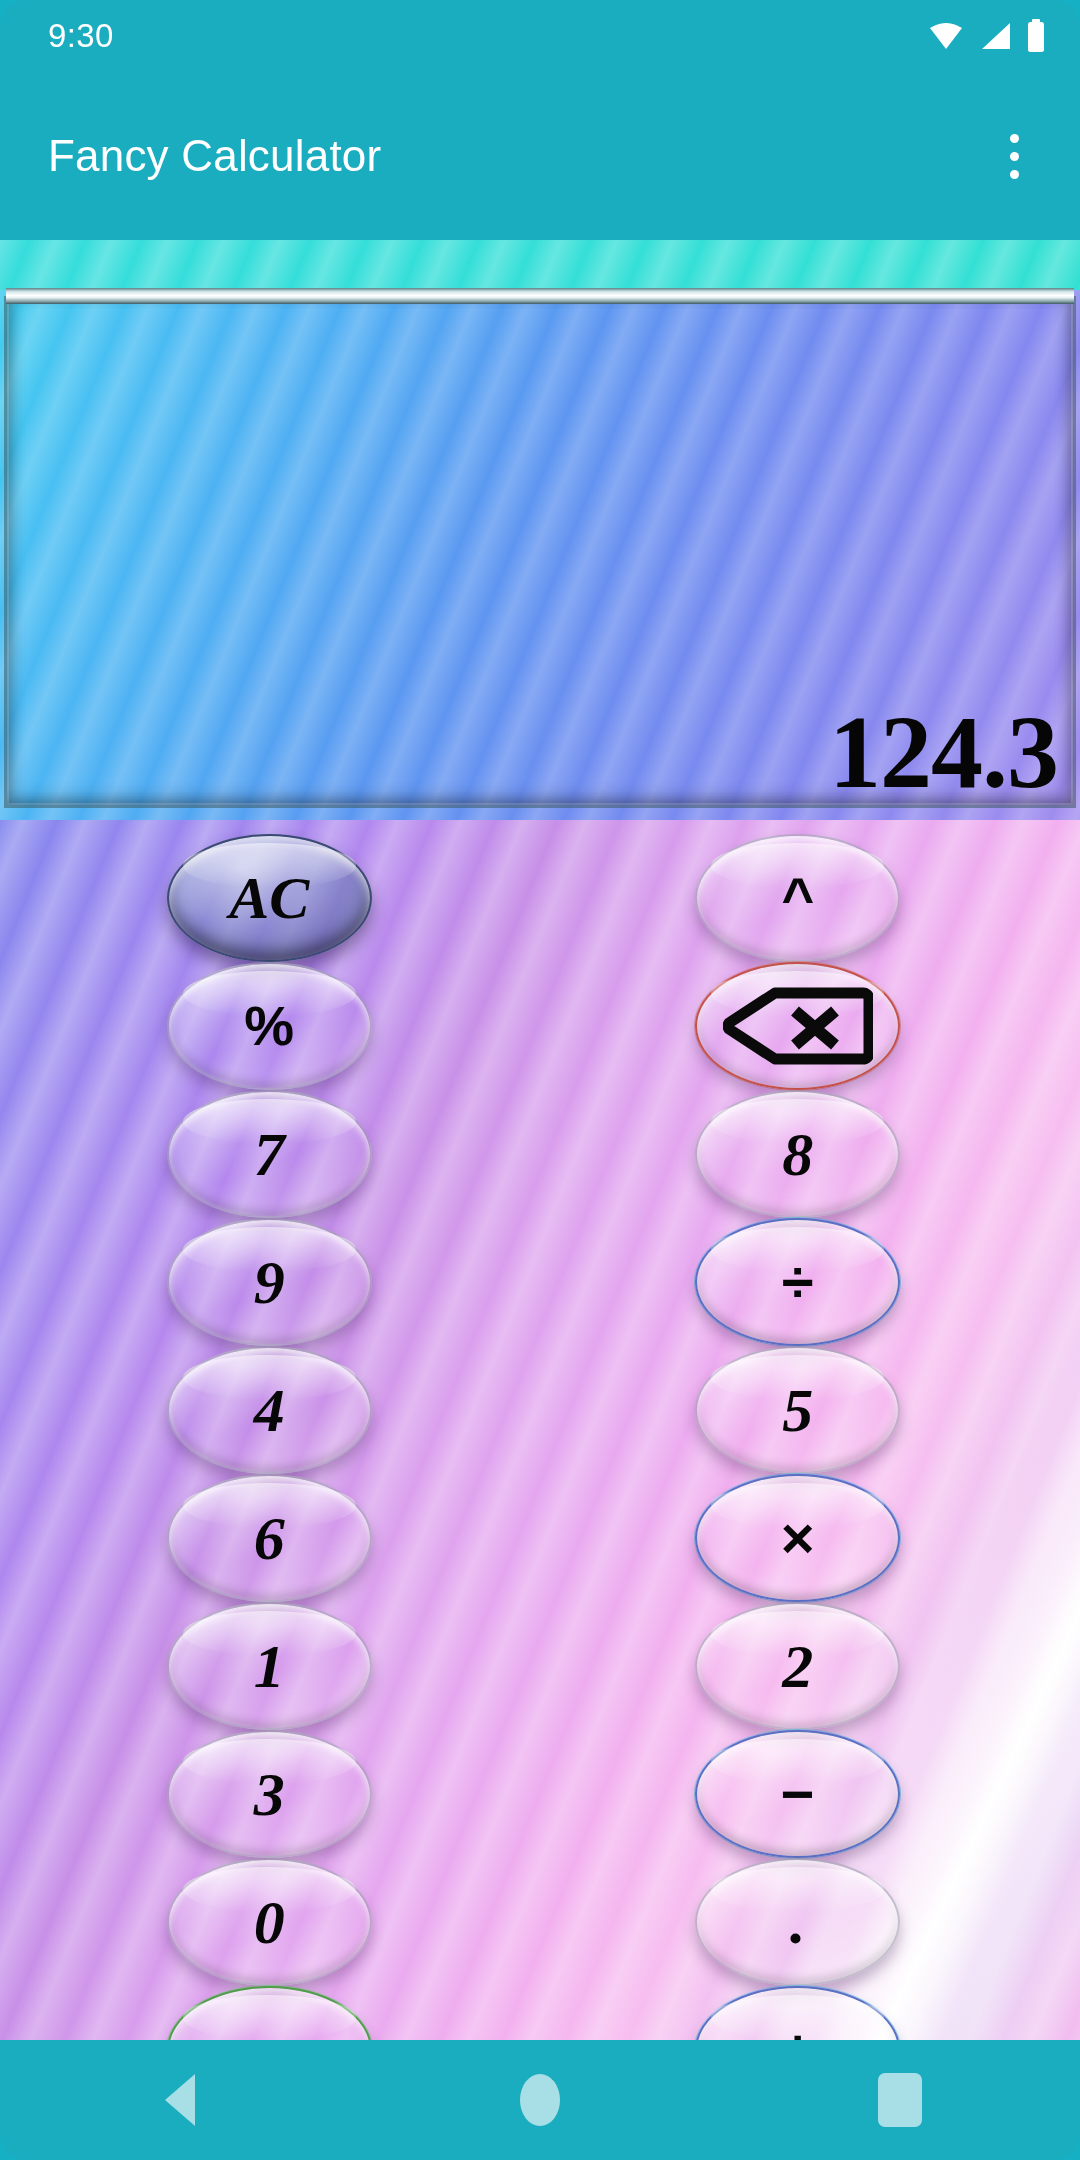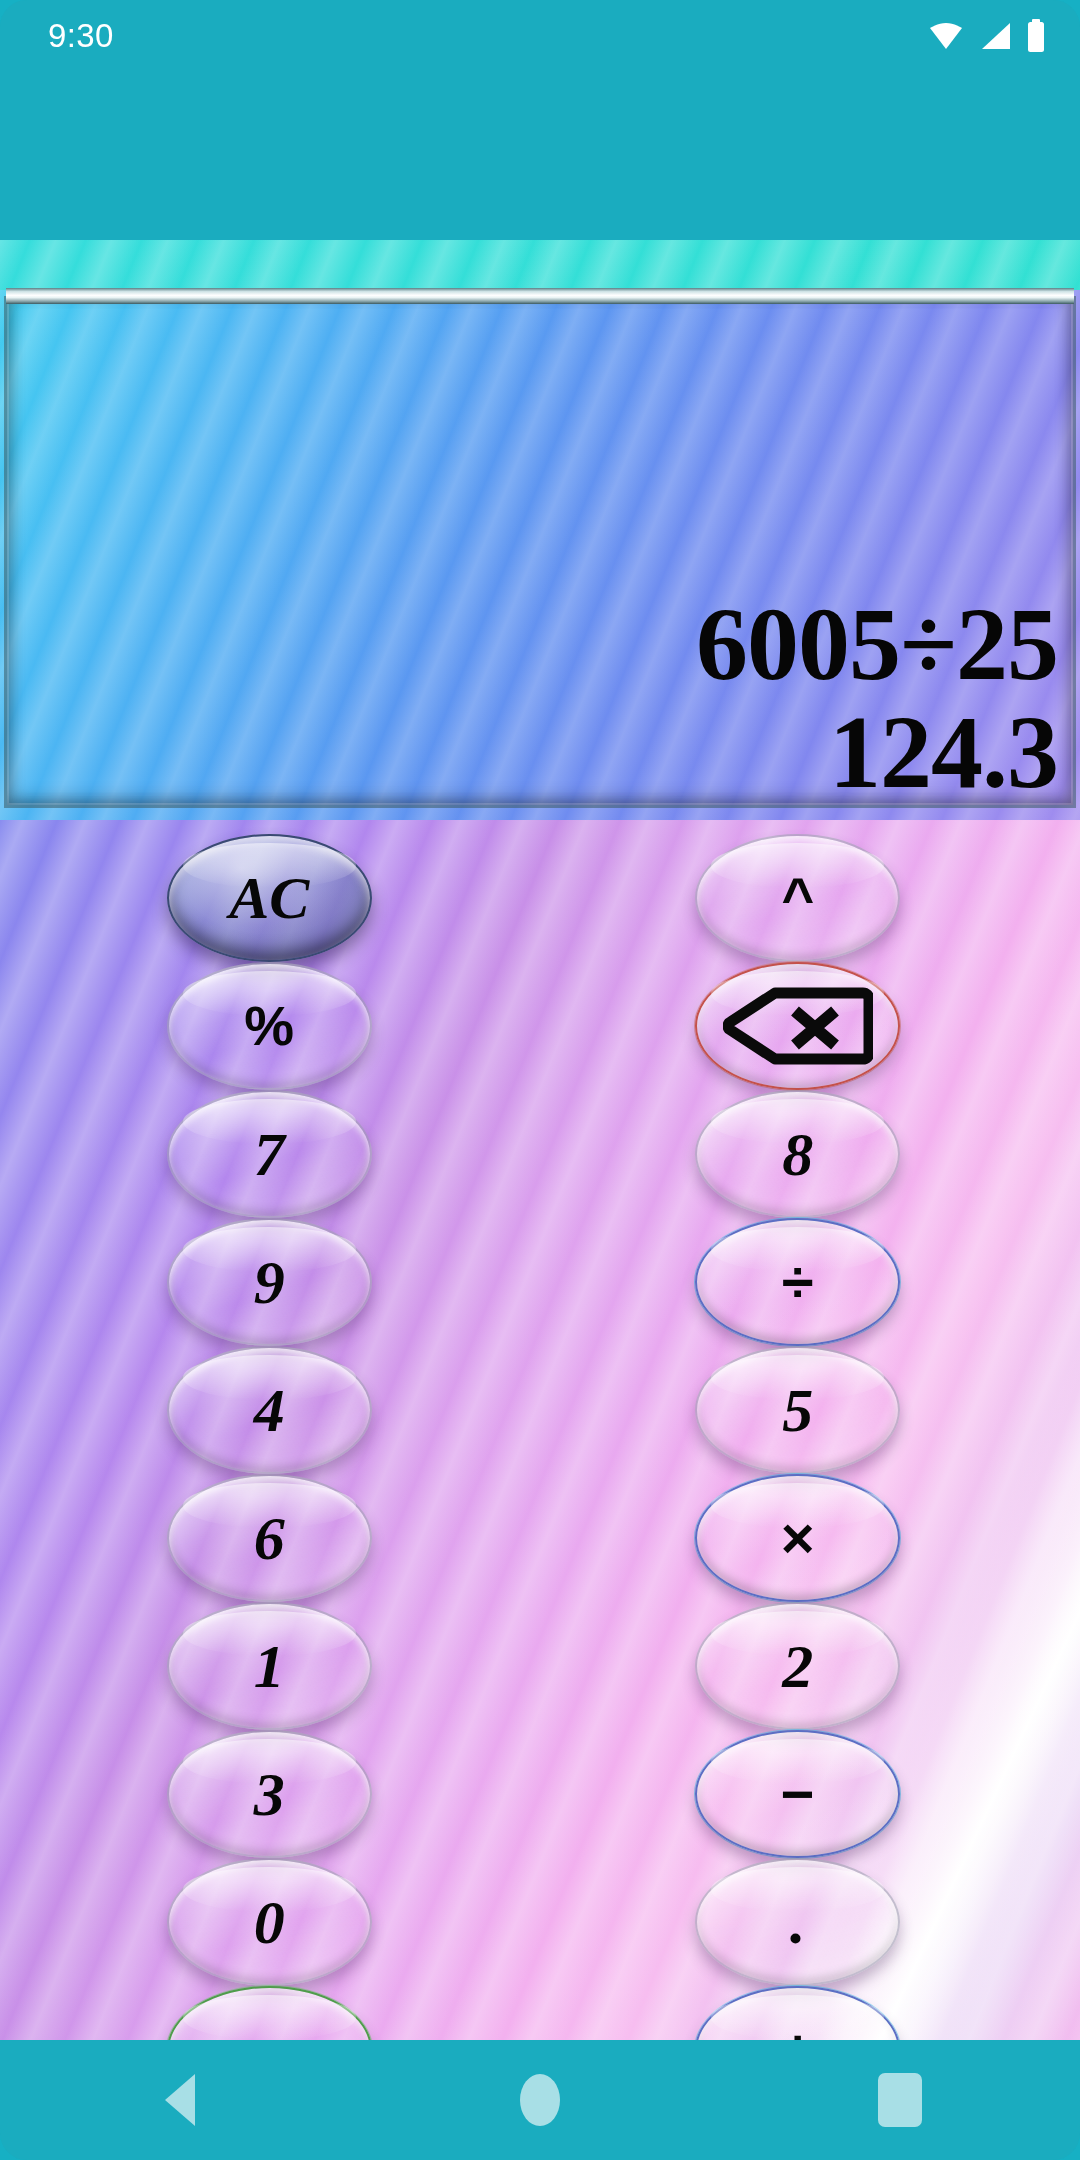--- a/index.html
+++ b/index.html
@@ -295,33 +295,40 @@
       <svg class="si" width="34" height="30" viewBox="0 0 34 30">
         <path d="M32 2 L32 28 L4 28 Z" fill="#ffffff"></path>
       </svg>
       <svg class="si" width="20" height="34" viewBox="0 0 20 34">
         <rect x="6" y="0" width="8" height="4" rx="1" fill="#ffffff"></rect>
         <rect x="2" y="3" width="16" height="30" rx="2.5" fill="#ffffff"></rect>
       </svg>
     </span>
   </div>
 
+  <div id="appbar">
+    <span id="app-title">Fancy Calculator</span>
+    <span id="overflow-menu">
+      <i></i>
+      <i></i>
+      <i></i>
+    </span>
+  </div>
 
   <div id="content">
     <div class="rainbow"></div>
 
     <div id="display-wrap">
       <div class="display-bg"></div>
       <div id="display-top-strip">
         <div class="s-in"></div>
       </div>
       <div id="screen-frame"></div>
       <div id="bezel"></div>
       <div id="display-text">
-        <div id="expression">6005÷25</div>
         <div id="result">124.3</div>
       </div>
     </div>
 
     <div id="keypad">
         <div class="cell">
           <div class="key ac">
             <span class="lbl">AC</span>
           </div>
         </div>

